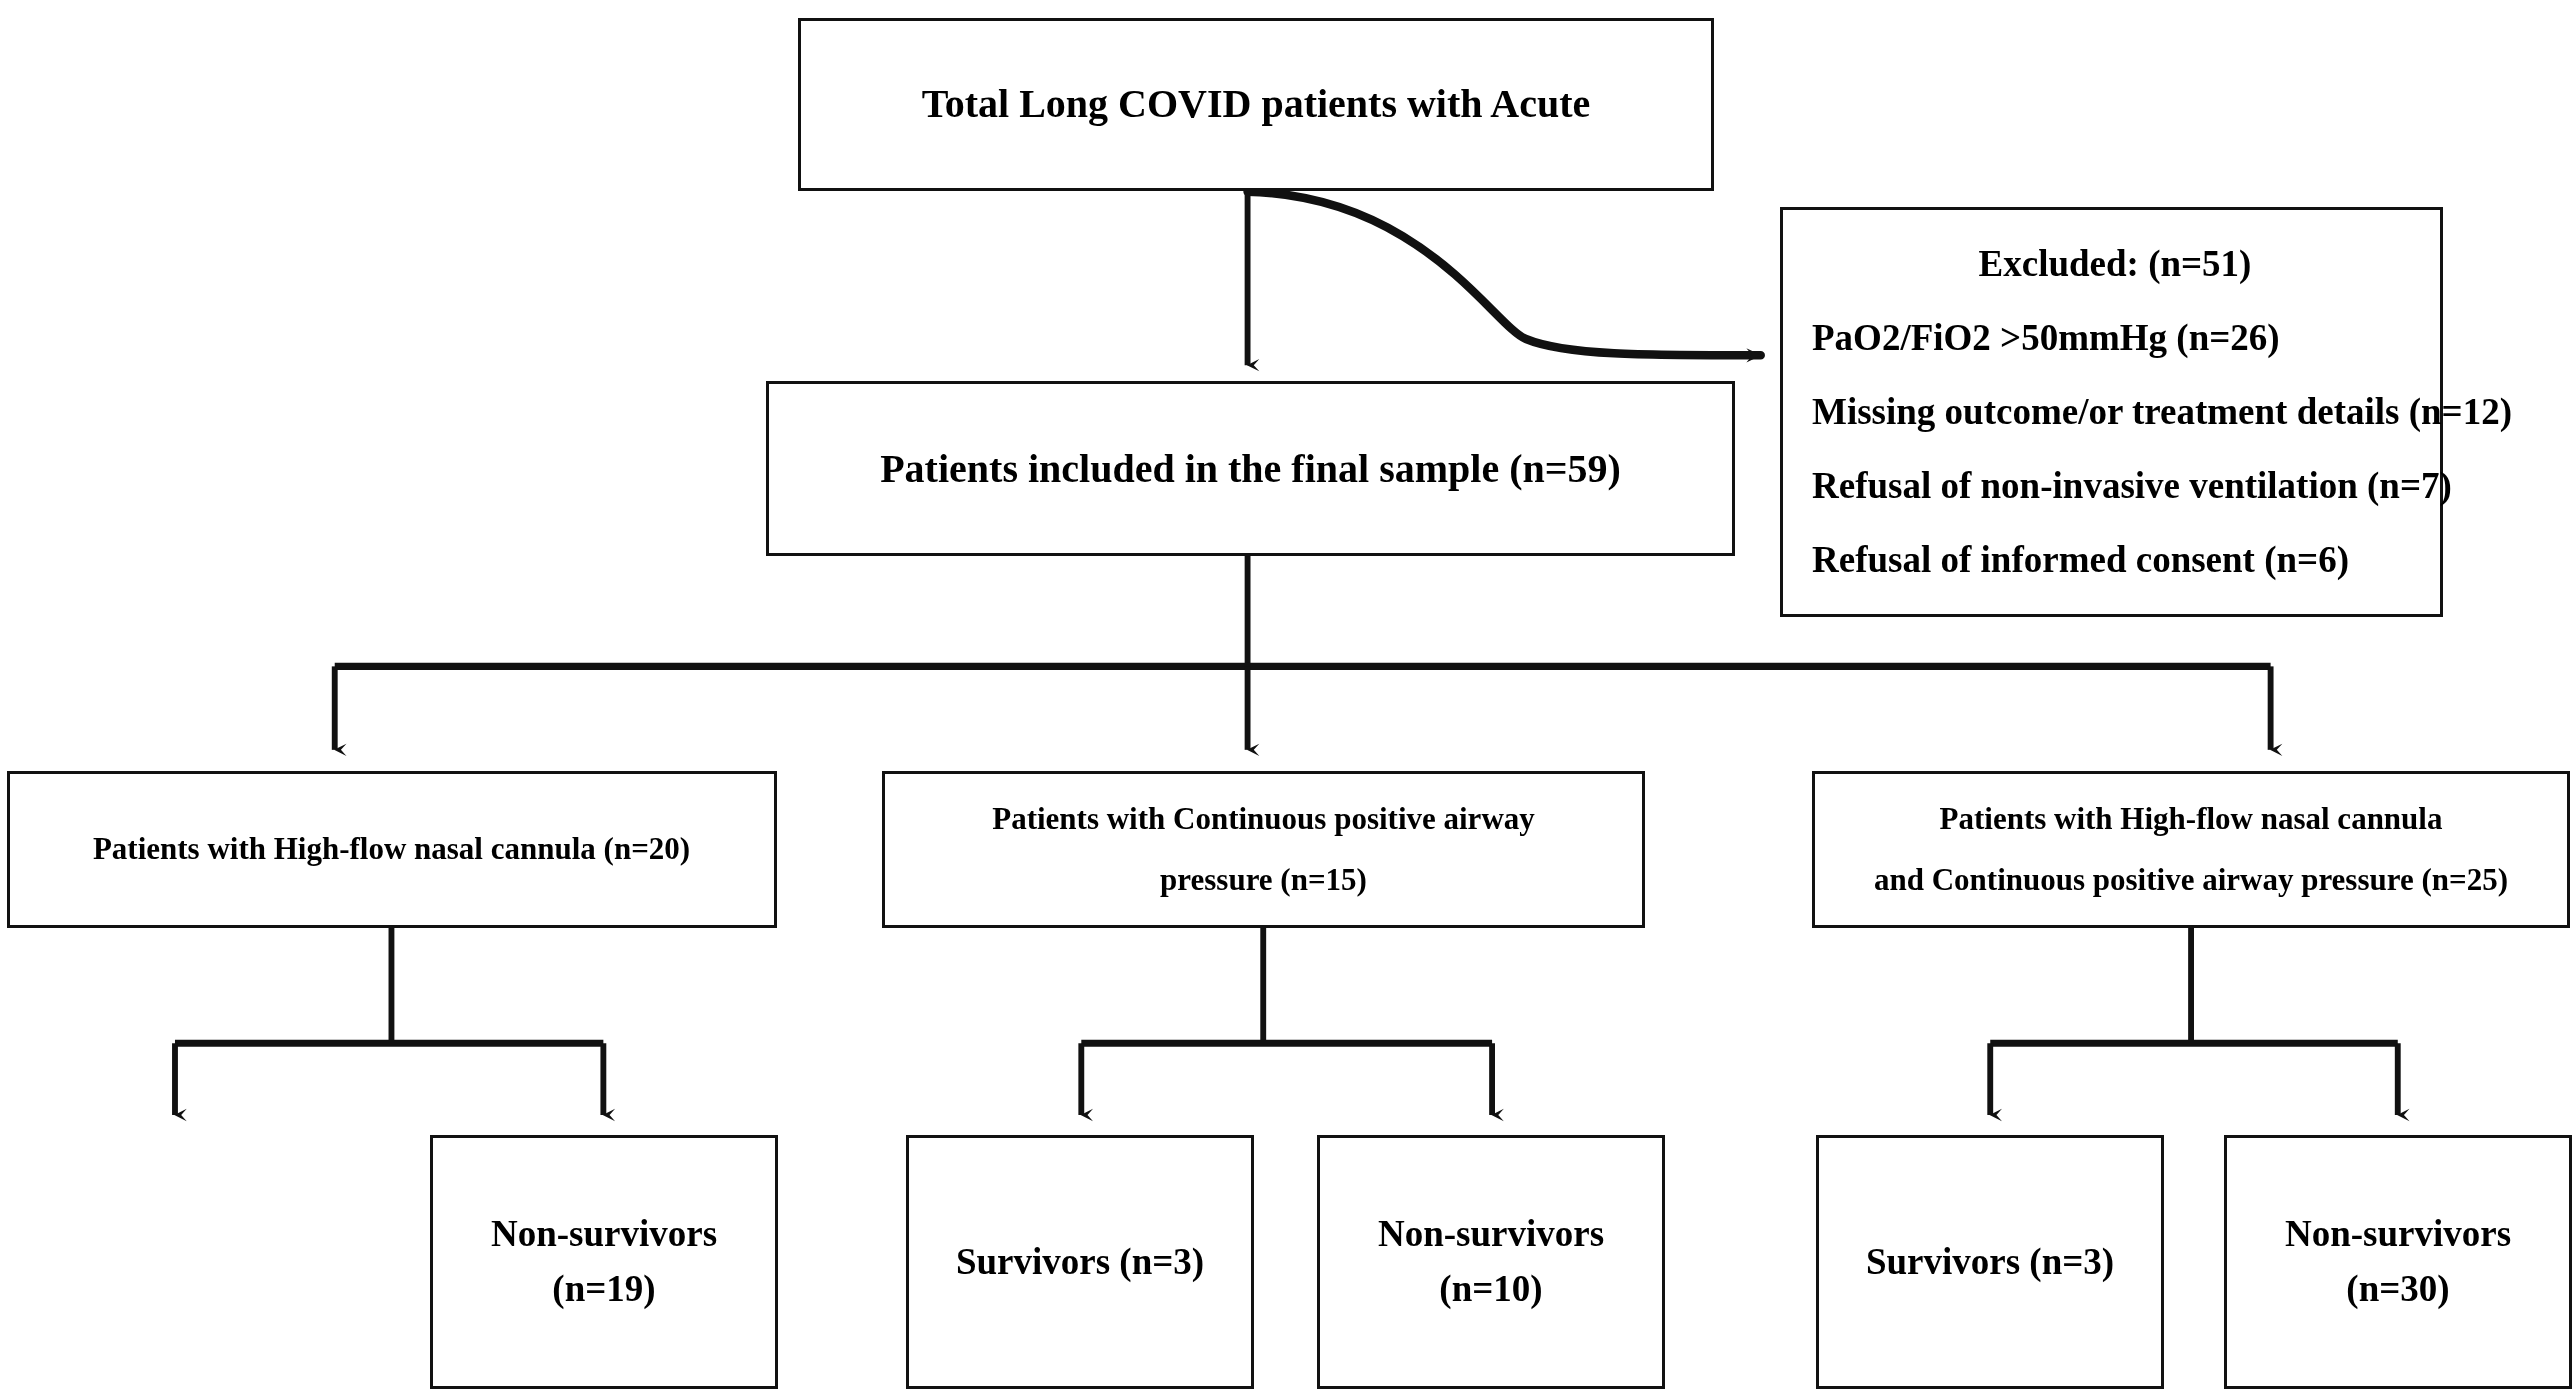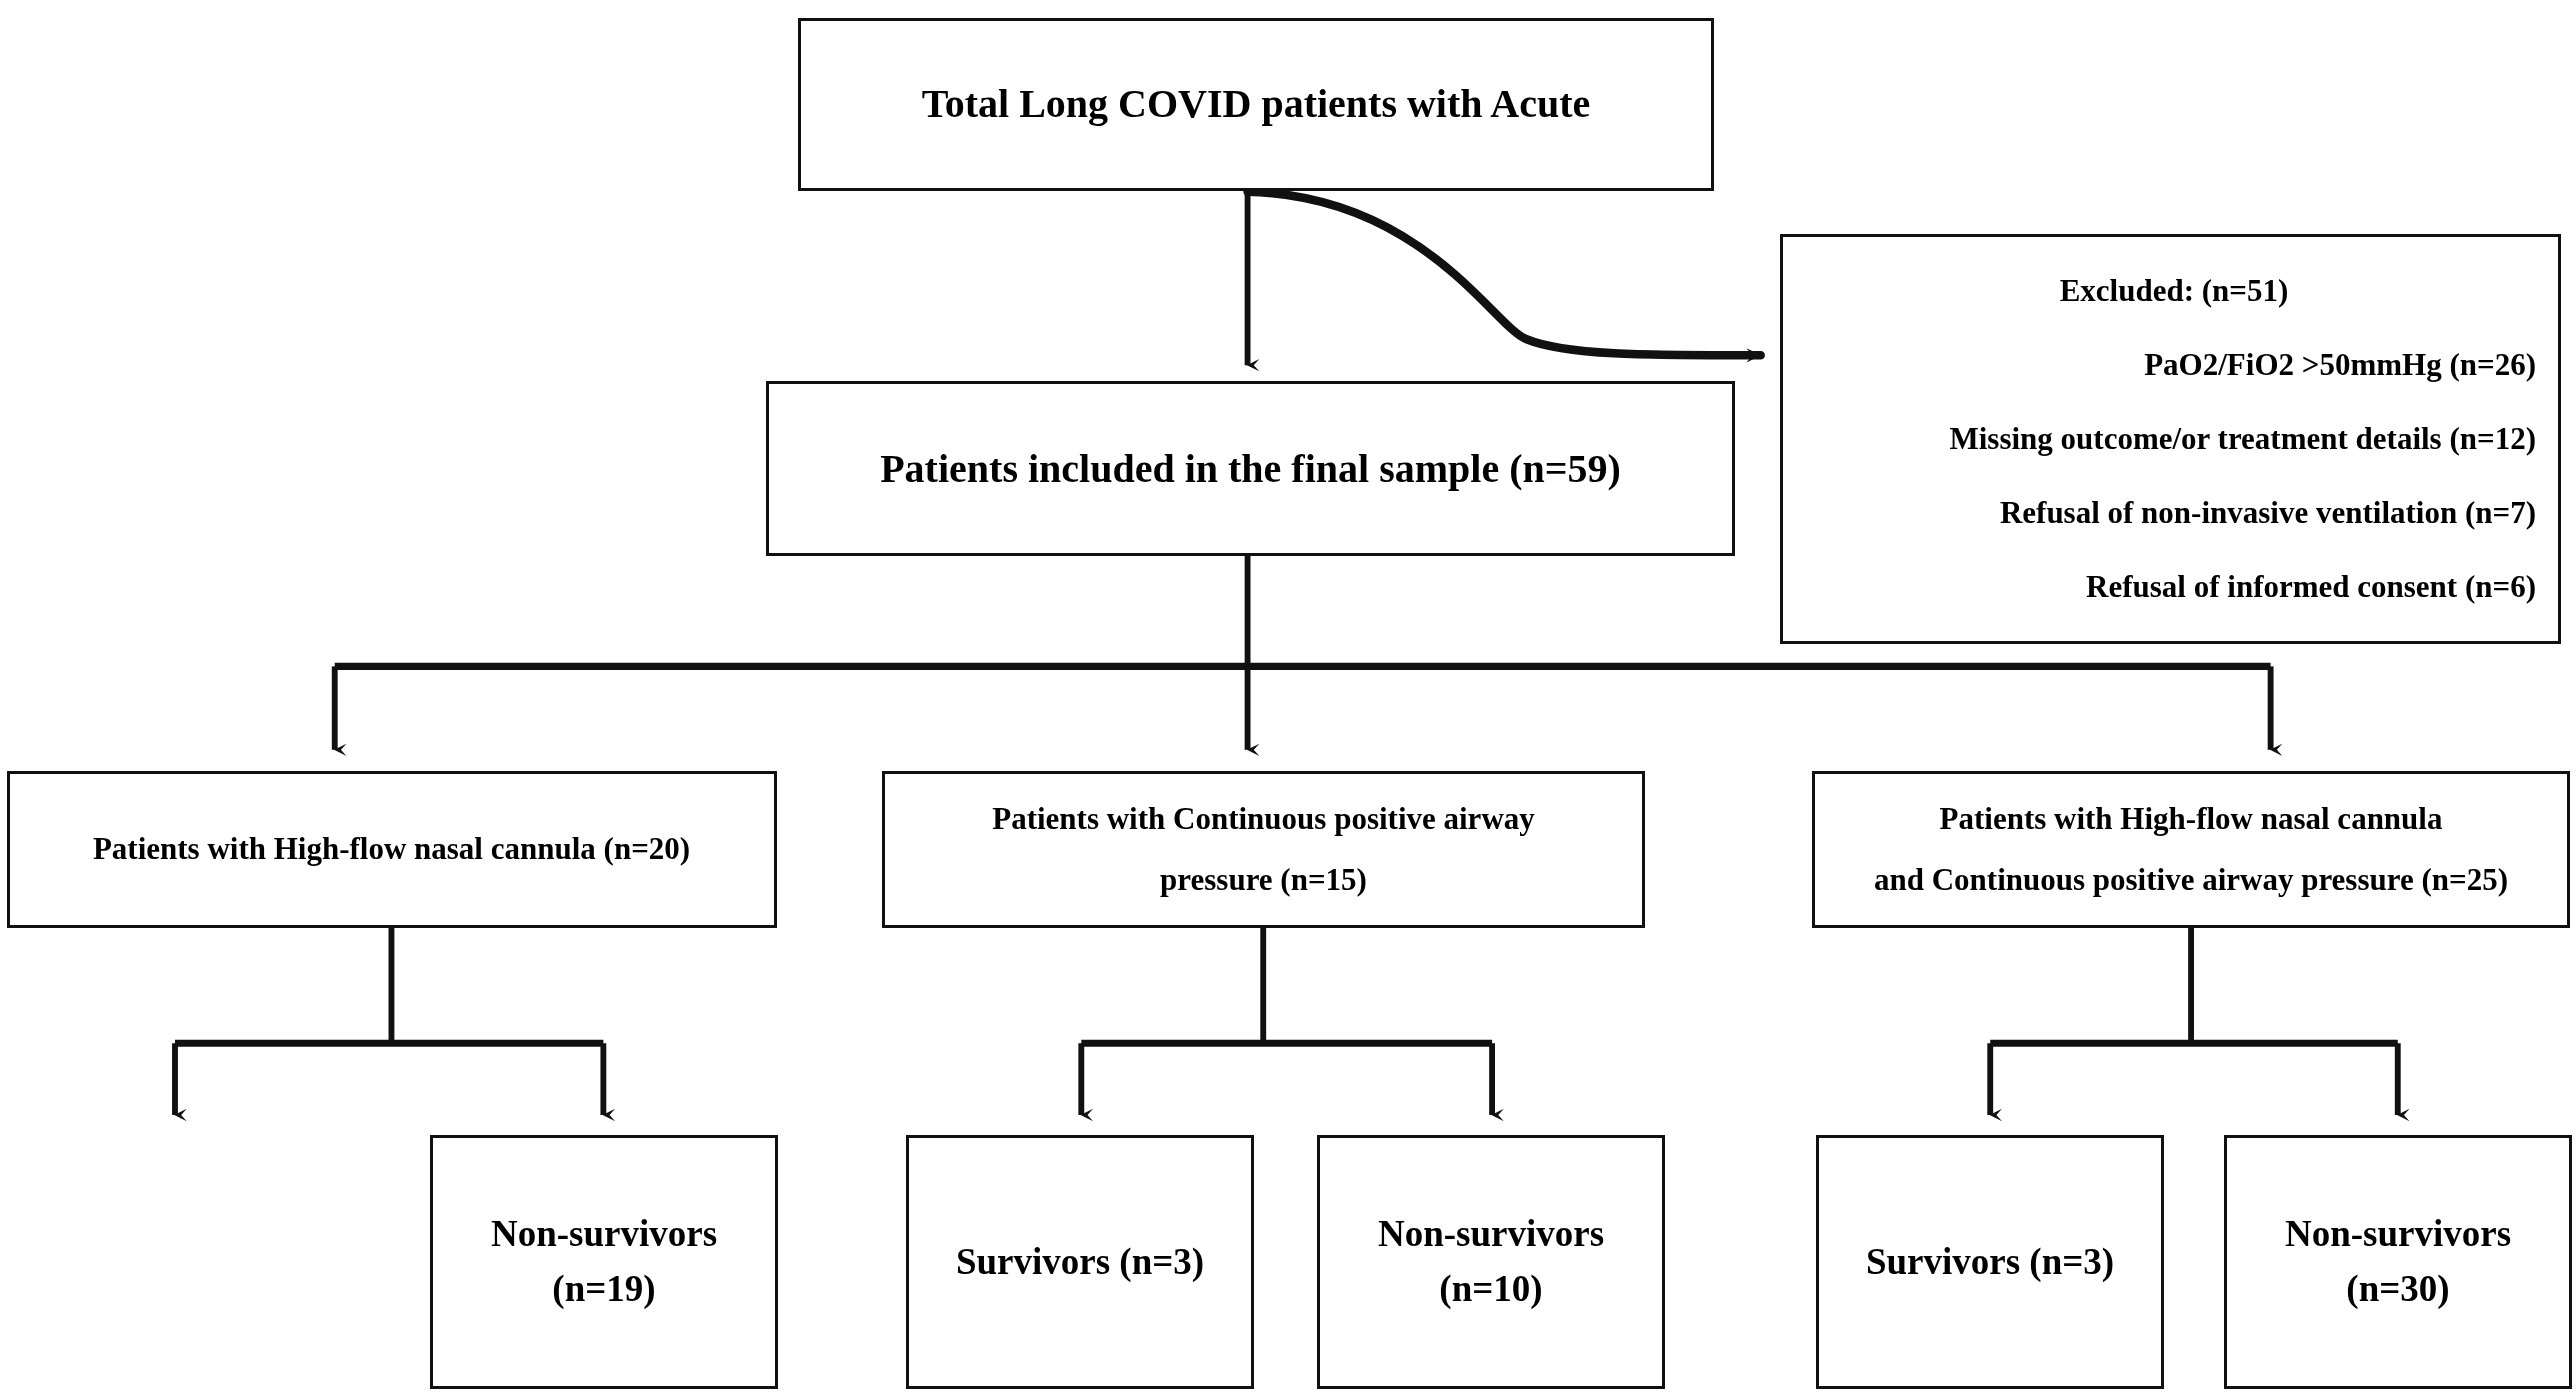--- a/index.html
+++ b/index.html
@@ -49,36 +49,35 @@
     width: 916px;
     height: 173px;
     padding: 6.5px 22px;
     font-size: 40px;
     line-height: 1.62;
   }
   
   #node-excluded {
     left: 1780px;
     top: 207px;
-    width: 781px;
+    width: 663px;
     height: 410px;
     padding: 17px 22px 17px 29px;
     align-items: stretch;
     justify-content: space-around;
-    font-size: 31px;
+    font-size: 37px;
     line-height: 1.25;
     text-align: left;
-    margin-top: 27px;
   }
   #node-excluded .excl-title {
     text-align: center;
     width: 100%;
   }
   #node-excluded .excl-item {
-    text-align: right;
+    text-align: left;
     width: 100%;
     white-space: nowrap;
   }
   
   #node-included {
     left: 766px;
     top: 381px;
     width: 969px;
     height: 175px;
     padding: 6.5px 19.6px;

